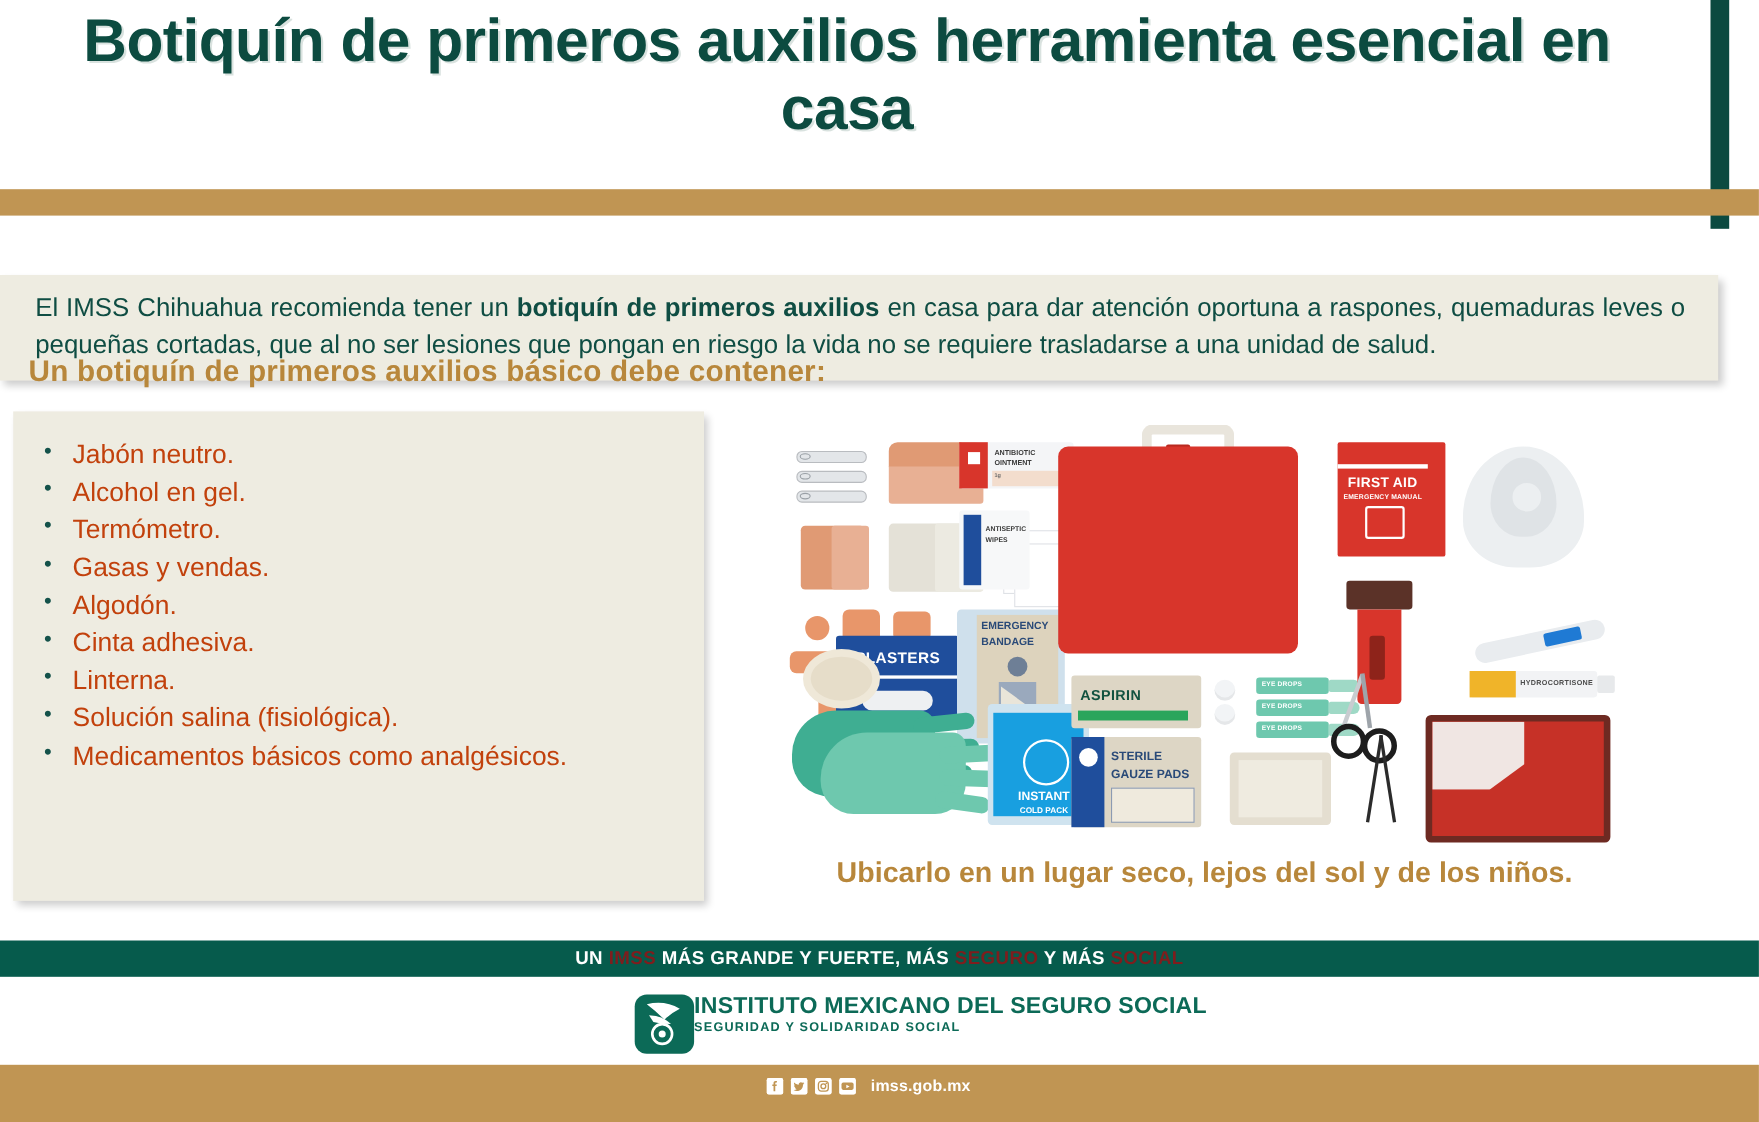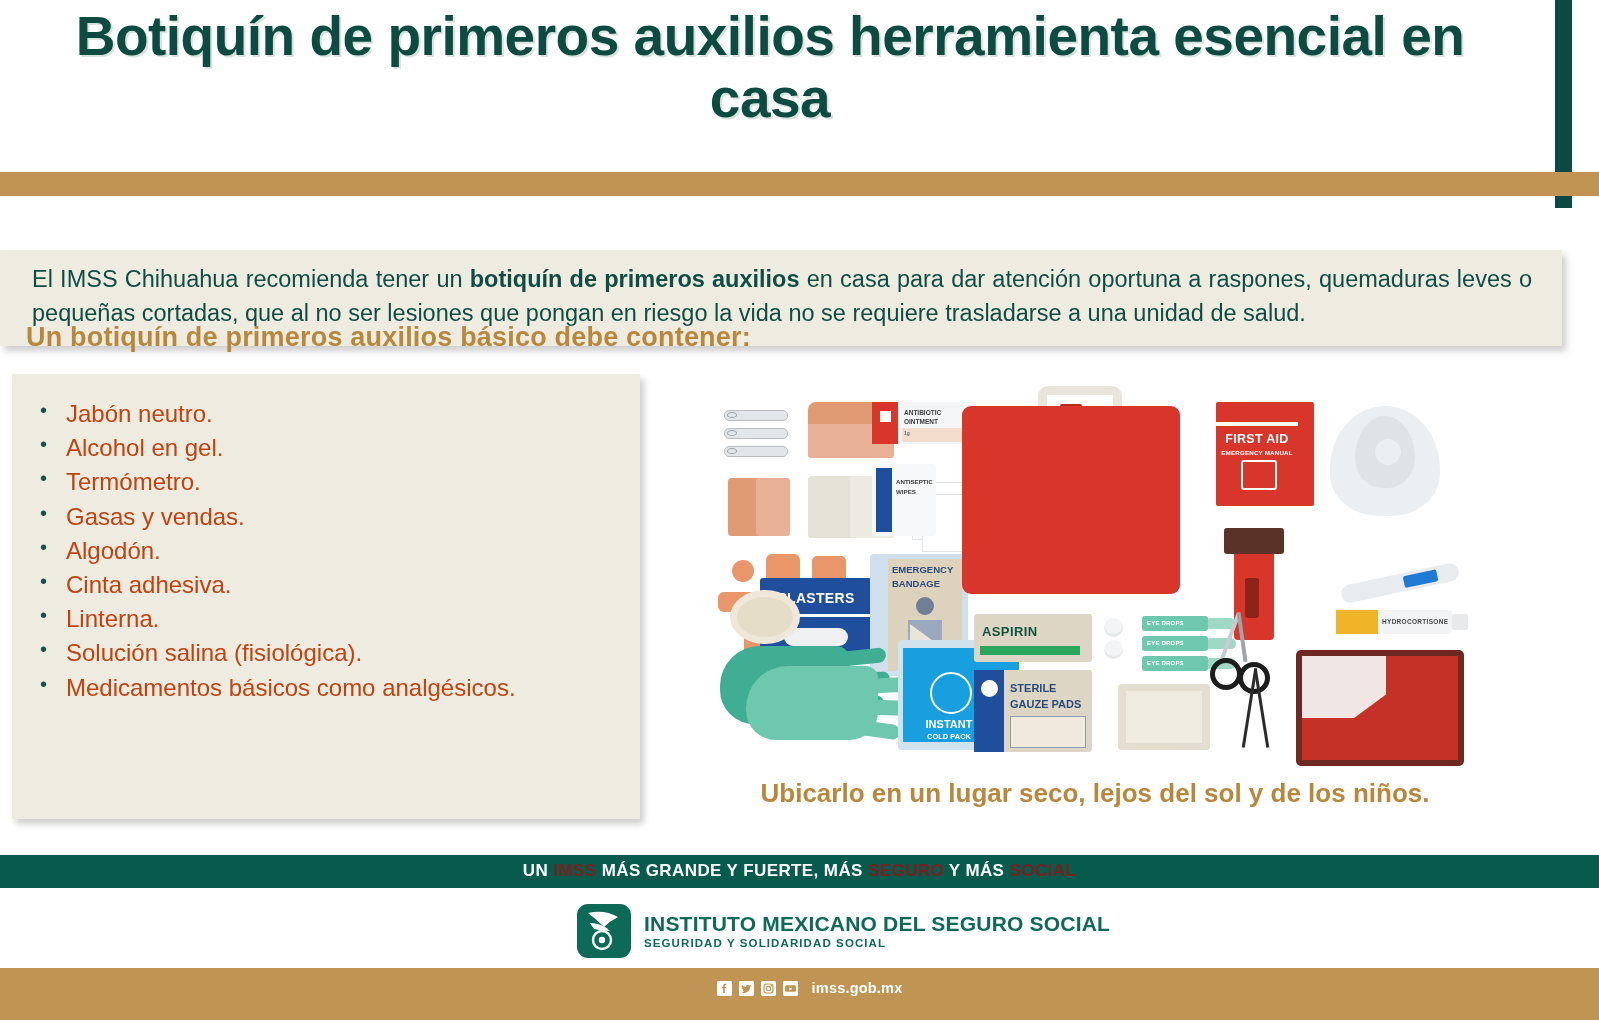--- a/index.html
+++ b/index.html
@@ -88,21 +88,21 @@
   
   #glove-a{position:absolute;left:20px;top:268px;width:130px;height:78px;background:#3fae92;
     border-radius:40px 14px 30px 34px;}
   #glove-b{position:absolute;left:46px;top:288px;width:132px;height:74px;background:#6ec8ae;
     border-radius:42px 12px 28px 30px;}
   .finger{position:absolute;height:15px;background:#6ec8ae;border-radius:8px;}
   .finger.dark{background:#3fae92;}
 
   
   #coldpack{position:absolute;left:198px;top:262px;width:92px;height:110px;background:#cfe3ef;border-radius:4px;}
-  #coldpack-in{position:absolute;left:5px;top:8px;width:82px;height:94px;background:#189fe0;padding-left:34px;}
+  #coldpack-in{position:absolute;left:5px;top:8px;width:82px;height:94px;background:#189fe0;}
   #snow{position:absolute;left:27px;top:24px;width:38px;height:38px;border:2.4px solid #fff;border-radius:50%;}
   #cp-t1{position:absolute;left:0;top:70px;width:92px;text-align:center;color:#fff;font-size:11px;font-weight:bold;}
   #cp-t2{position:absolute;left:0;top:84px;width:92px;text-align:center;color:#fff;font-size:7.5px;font-weight:bold;}
 
   
   #aspirin{position:absolute;left:274px;top:236px;width:118px;height:48px;background:#ddd6c5;border-radius:3px;}
   #asp-label{position:absolute;left:8px;top:10px;color:#12523f;font-size:13px;font-weight:bold;letter-spacing:.4px;}
   #asp-stripe{position:absolute;left:6px;top:32px;width:100px;height:9px;background:#2aa55c;}
   #gauze{position:absolute;left:274px;top:292px;width:118px;height:82px;background:#ddd6c5;border-radius:3px;}
   #gauze-spine{position:absolute;left:0;top:0;width:30px;height:82px;background:#1f4e9c;}
@@ -184,29 +184,29 @@
   #illus-caption{position:absolute;left:700px;top:778px;width:790px;text-align:center;
     color:#b8873b;font-size:26px;font-weight:bold;}
 
   
   #green-band{position:absolute;left:0;top:855px;width:1599px;height:33px;background:#065b4c;}
   #slogan{position:absolute;left:0;top:861px;width:1599px;text-align:center;color:#ffffff;
     font-size:17px;font-weight:bold;letter-spacing:.4px;}
   #slogan .gold{color:#7f1d1d;}
 
   #logo-area{position:absolute;left:0;top:896px;width:1599px;height:72px;background:#ffffff;}
-  #logo-inner{position:absolute;left:577px;top:8px;display:flex;align-items:center;gap:13px;}
+  #logo-inner{position:absolute;left:577px;top:8px;display:flex;}
   #logo-mark{width:54px;height:54px;background:#0c6a57;border-radius:11px;position:relative;overflow:hidden;}
   #logo-mark .eagle{position:absolute;left:7px;top:5px;width:40px;height:44px;}
   #logo-name{color:#0c6a57;font-size:21px;font-weight:bold;letter-spacing:.2px;line-height:1.05;}
   #logo-sub{color:#0c6a57;font-size:11.5px;font-weight:bold;letter-spacing:1.1px;margin-top:2px;}
 
   #tan-footer{position:absolute;left:0;top:968px;width:1599px;height:52px;background:#c09553;}
   #social{position:absolute;left:0;top:980px;width:1579px;display:flex;justify-content:center;
-    align-items:center;gap:7px;padding-left:20px;}
+    gap:7px;}
   .sicon{width:15px;height:15px;background:#ffffff;border-radius:2px;position:relative;}
   #site-url{color:#ffffff;font-size:14.5px;font-weight:bold;margin-left:7px;letter-spacing:.2px;}
 </style>
 </head>
 <body>
 
 <div id="header">
   <div id="page-title">Botiquín de primeros auxilios herramienta esencial en casa</div>
 </div>
 <div id="right-green-bar"></div>

